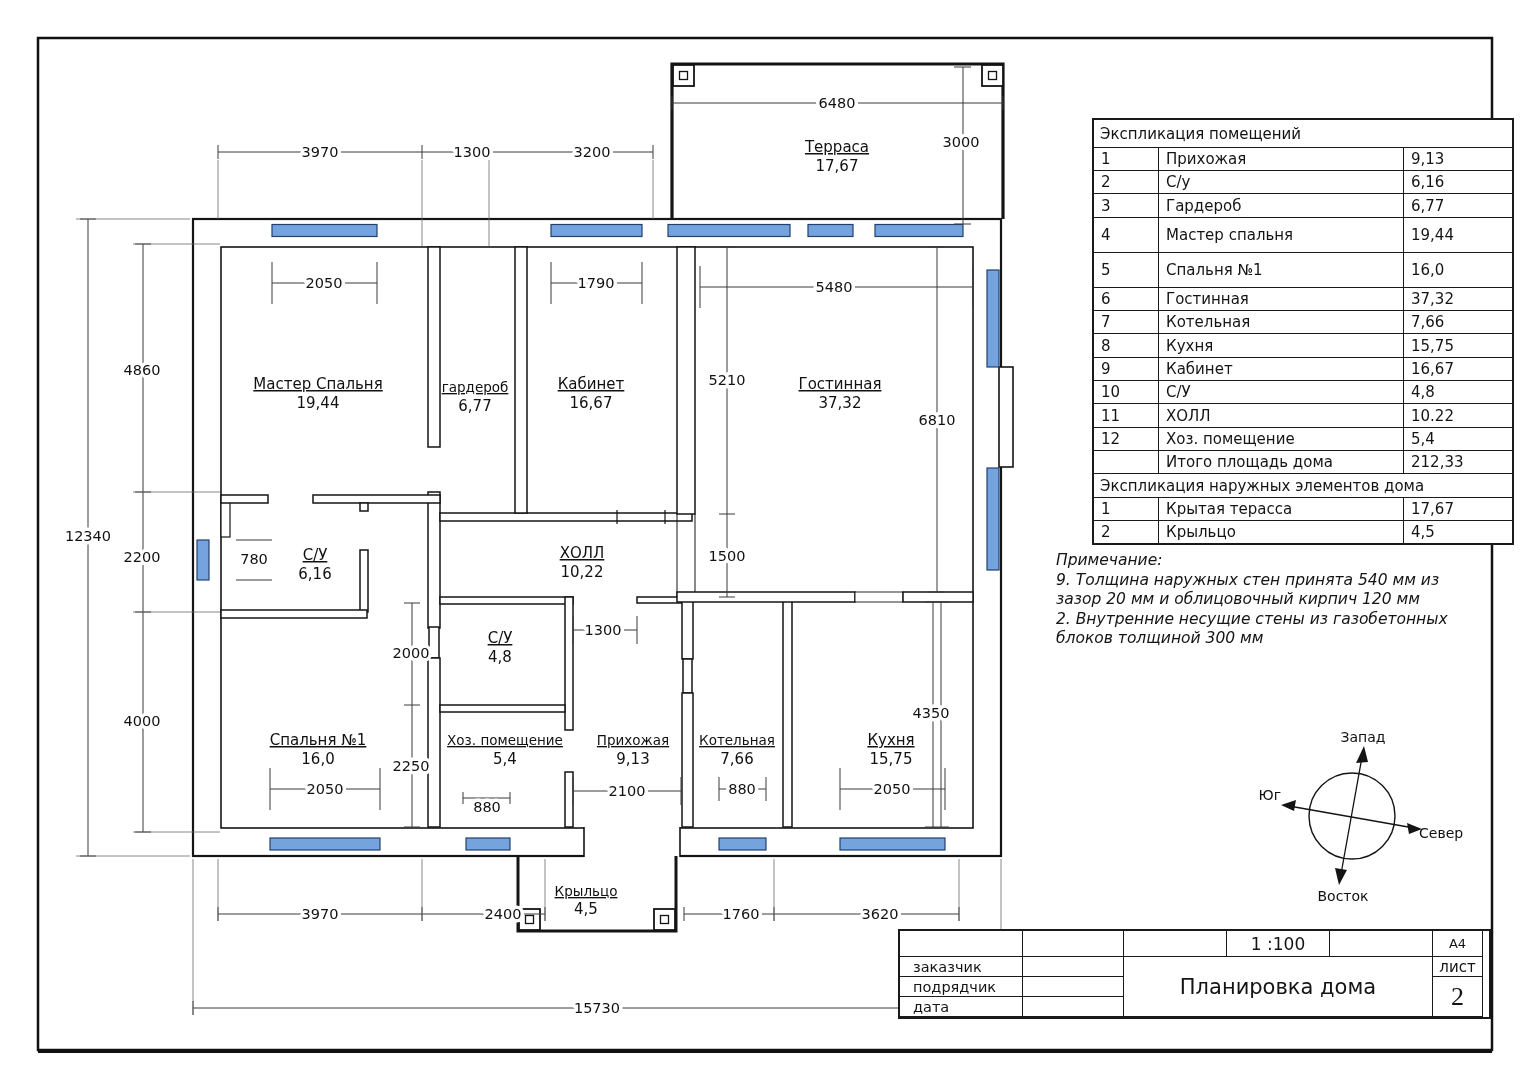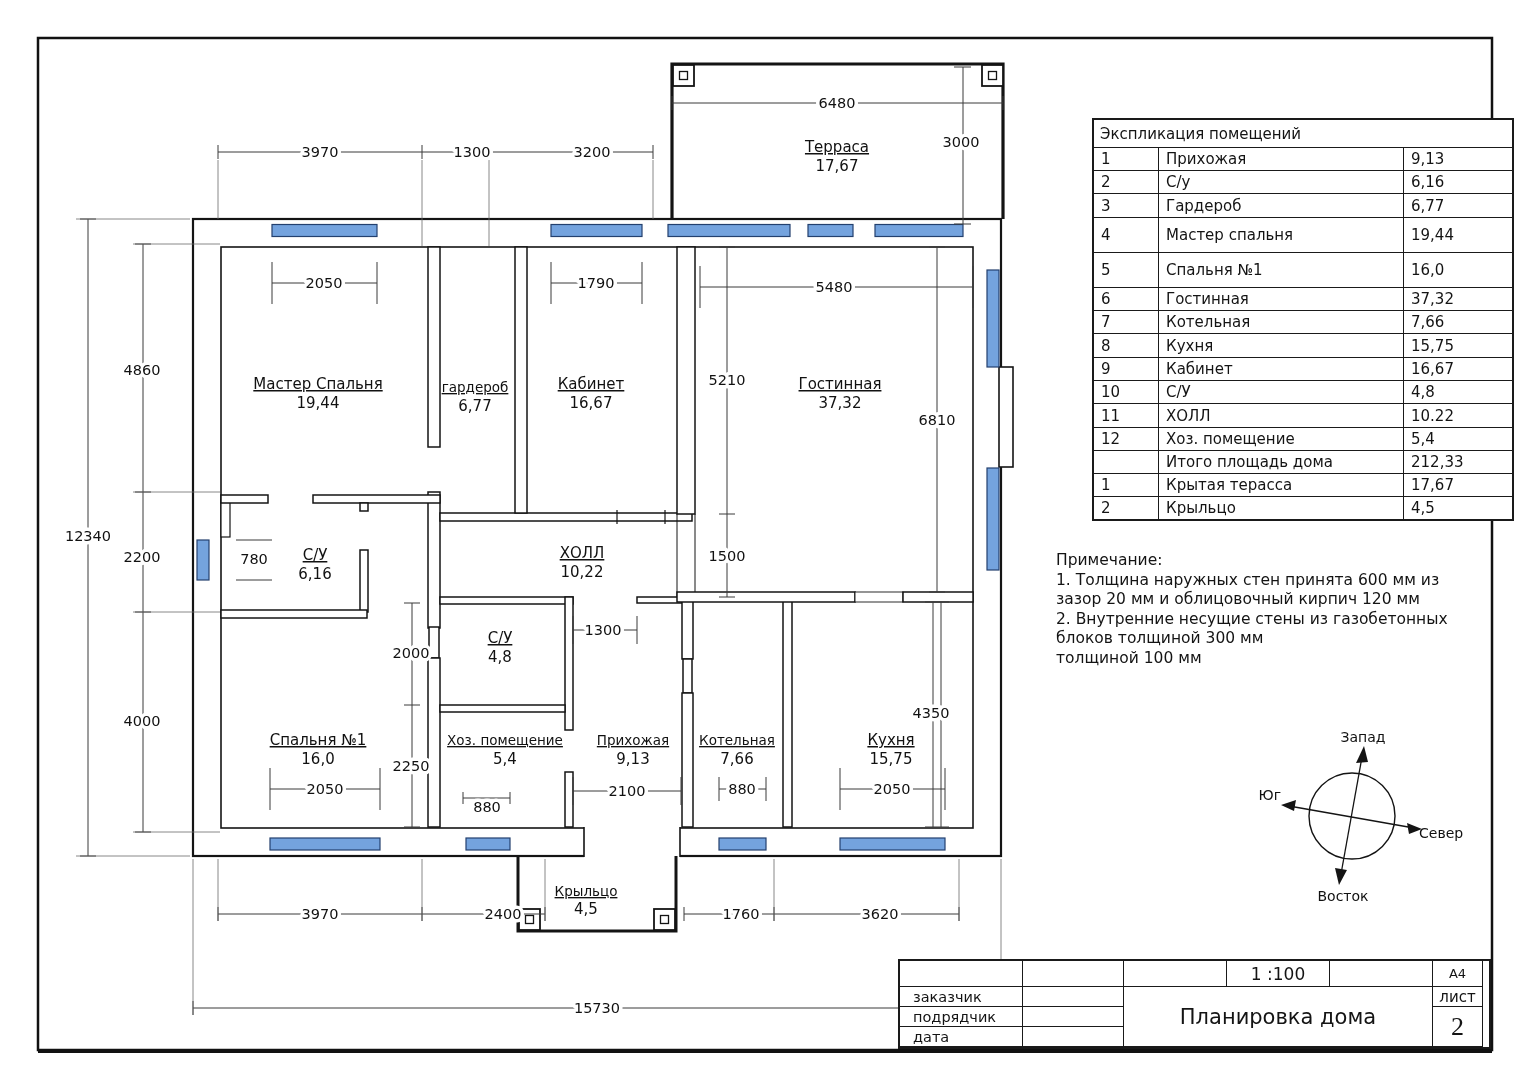--- a/index.html
+++ b/index.html
@@ -26,24 +26,24 @@
   
   .exp{left:1092px;top:118px;width:418px;border:2px solid #1a1a1a;background:#fff;font-size:15px;}
   .exp .hrow{display:flex;align-items:center;padding-left:6px;border-bottom:1px solid #1a1a1a;}
   .exp .row{display:grid;grid-template-columns:65px 245px 108px;border-bottom:1px solid #1a1a1a;}
   .exp .row:last-child{border-bottom:none;}
   .exp .row>div{display:flex;align-items:center;border-right:1px solid #1a1a1a;padding-left:7px;overflow:hidden;white-space:nowrap;}
   .exp .row>div:last-child{border-right:none;}
   .h29{height:27px;} .h23{height:22px;} .h24{height:23px;} .h35{height:34px;}
 
   
-  .notes{left:1056px;top:551px;width:445px;font-size:15.5px;line-height:19.6px;}
+  .notes{left:1056px;top:551px;width:445px;font-size:15.5px;line-height:19.6px;font-style:italic;}
 
   
-  .tb{left:898px;top:959px;width:589px;height:86px;display:grid;
+  .tb{left:898px;top:929px;width:589px;height:86px;display:grid;
       grid-template-columns:123px 101px 103px 103px 103px 50px;
       grid-template-rows:26px 20px 20px 20px;background:#fff;border:2px solid #1a1a1a;text-align:center;}
   .tb>div{border-right:1px solid #1a1a1a;border-bottom:1px solid #1a1a1a;display:flex;align-items:center;overflow:hidden;}
   .tb .lbl{padding-left:13px;font-size:14.5px;}
   .tb .ctr{justify-content:center;}
   .tb .big{grid-column:3/6;grid-row:2/5;font-size:21px;justify-content:center;}
   .tb .scale{font-size:17px;}
   .tb .fmt{font-size:13px;}
   .tb .sheetw{font-size:15px;}
   .tb .num2{grid-column:6;grid-row:3/5;font-family:"Liberation Serif","DejaVu Serif",serif;font-size:26px;justify-content:center;}
@@ -383,39 +383,39 @@
     <div class="row h23">
         <div>12</div>
         <div>Хоз. помещение</div>
         <div>5,4</div>
       </div>
     <div class="row h23">
         <div></div>
         <div>Итого площадь дома</div>
         <div>212,33</div>
       </div>
+    <div class="hrow h24">Экспликация наружных элементов дома</div>
     <div class="row h23">
         <div>1</div>
         <div>Крытая терасса</div>
         <div>17,67</div>
       </div>
     <div class="row h23">
         <div>2</div>
         <div>Крыльцо</div>
         <div>4,5</div>
       </div>
   </div>
 
   <div class="overlay notes">
     <div>Примечание:</div>
-    <div>1. Толщина наружных стен принята 600 мм из</div>
+    <div>9. Толщина наружных стен принята 540 мм из</div>
     <div>зазор 20 мм и облицовочный кирпич 120 мм</div>
     <div>2. Внутренние несущие стены из газобетонных</div>
     <div>блоков толщиной 300 мм</div>
-    <div>толщиной 100 мм</div>
   </div>
 
   <div class="overlay tb">
     <div></div>
     <div></div>
     <div></div>
     <div class="ctr scale">1 :100</div>
     <div></div>
     <div class="ctr fmt">А4</div>
 

